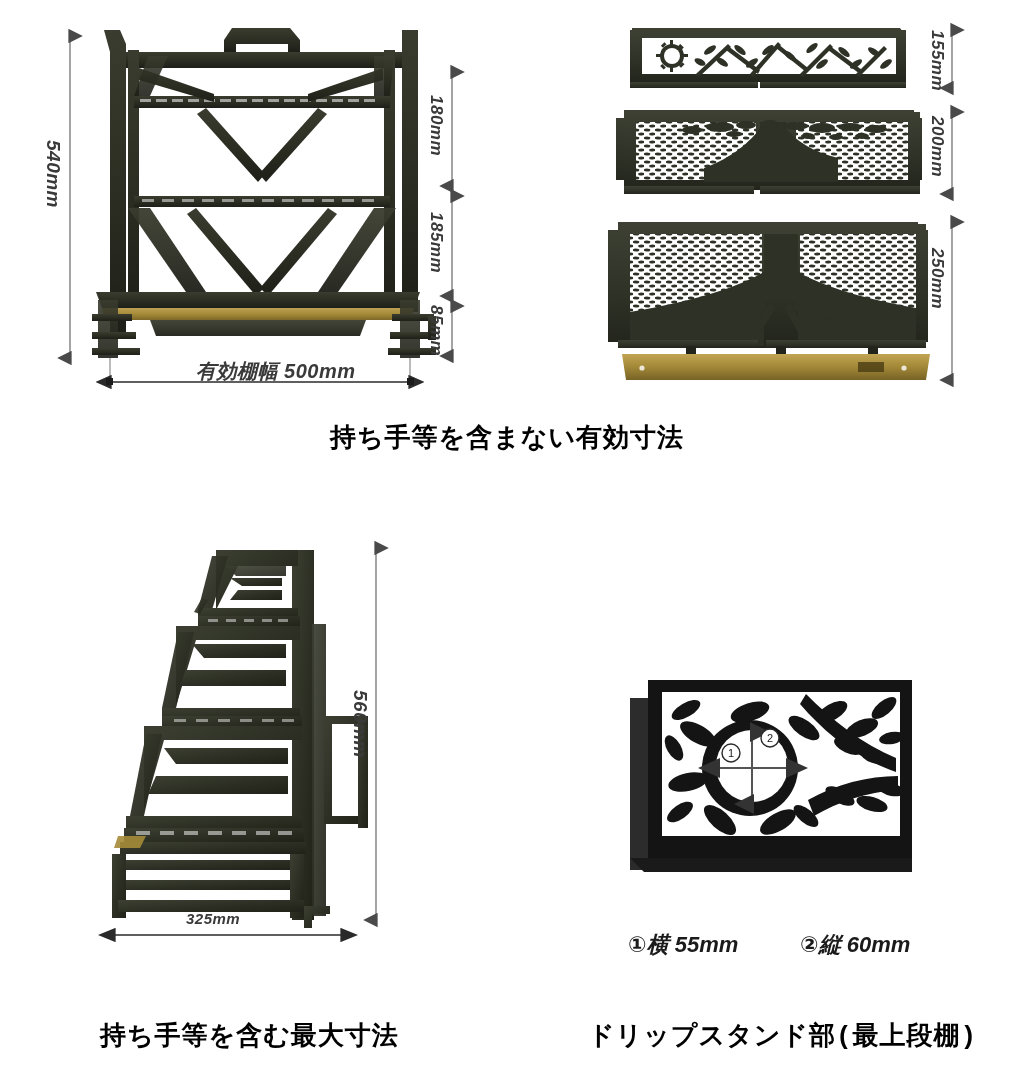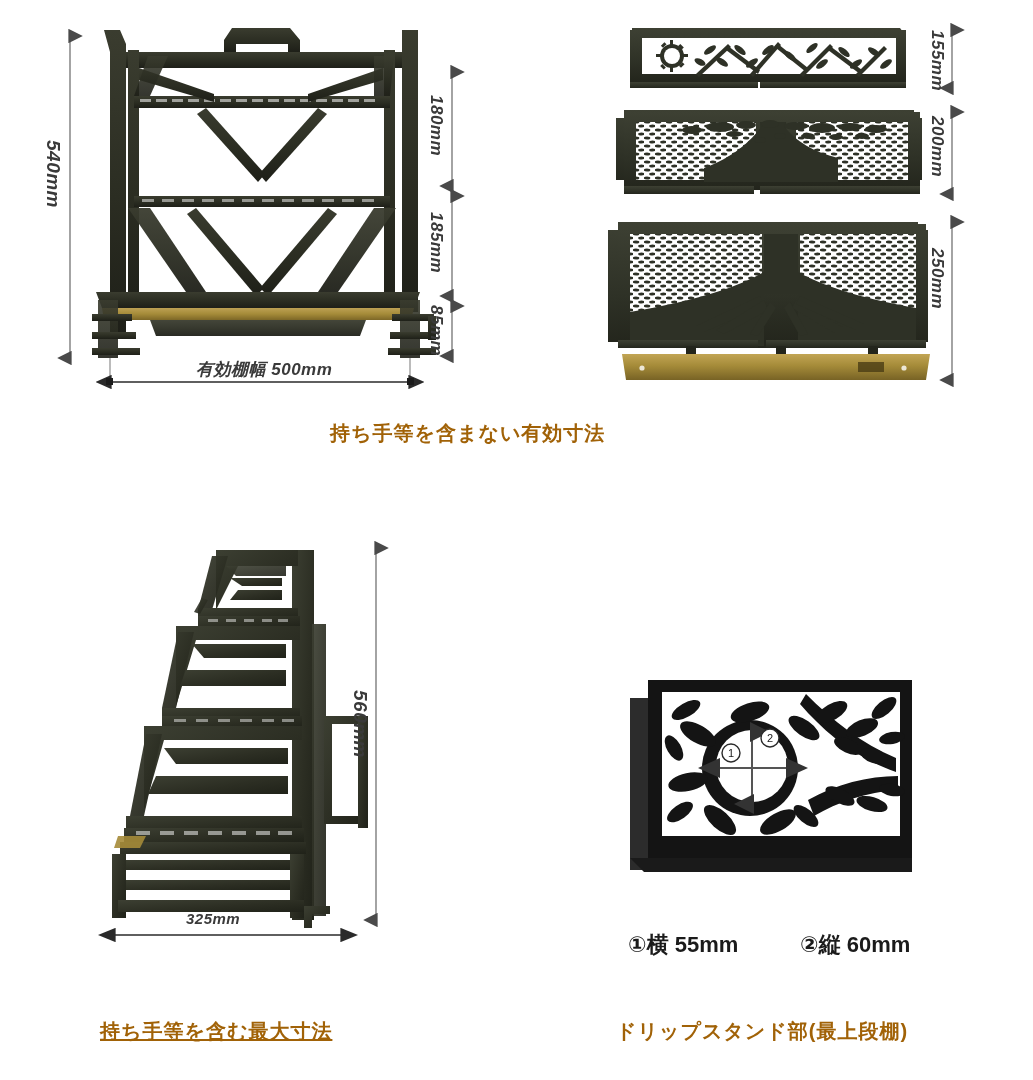--- a/index.html
+++ b/index.html
@@ -24,32 +24,33 @@
     color: #3a3a3a;
     white-space: nowrap;
     letter-spacing: .5px;
   }
   .dim-vert {
     transform-origin: 0 0;
     transform: rotate(90deg);
   }
   .caption {
     position: absolute;
-    font-size: 20px;
+    font-size: 26px;
     font-weight: 600;
-    color: #a16207;
+    color: #000000;
     white-space: nowrap;
     letter-spacing: 1px;
   }
   .detail-label {
     position: absolute;
     font-size: 22px;
     font-weight: 600;
     color: #1b1b1b;
     white-space: nowrap;
+    font-style: italic;
   }
   svg { display: block; overflow: visible; }
 </style>
 </head>
 <body>
 
 <div class="panel" style="left:0px; top:0px; width:520px; height:410px;">
 
   <svg width="520" height="410" viewBox="0 0 520 410">
     <defs>
@@ -180,21 +181,21 @@
   </svg>
 
   <span class="dim-label dim-vert" style="left:64px; top:140px; font-size:19px;">540mm</span>
 
   <span class="dim-label dim-vert" style="left:446px; top:95px; font-size:17px;">180mm</span>
 
   <span class="dim-label dim-vert" style="left:446px; top:212px; font-size:17px;">185mm</span>
 
   <span class="dim-label dim-vert" style="left:446px; top:305px; font-size:17px;">85mm</span>
 
-  <span class="dim-label" style="left:196px; top:358px; font-size:17px;">有効棚幅 500mm</span>
+  <span class="dim-label" style="left:196px; top:358px; font-size:20px;">有効棚幅 500mm</span>
 </div>
 
 <div class="panel" style="left:600px; top:0px; width:433px; height:410px;">
 
   <svg width="433" height="410" viewBox="0 0 433 410">
     <defs>
       <linearGradient id="pMetal" x1="0" y1="0" x2="0" y2="1">
         <stop offset="0%" stop-color="#3d4033"></stop>
         <stop offset="60%" stop-color="#2e3126"></stop>
         <stop offset="100%" stop-color="#23251c"></stop>
@@ -523,15 +524,15 @@
       <circle cx="170" cy="88" r="9" fill="#ffffff" stroke="#2a2a2a" stroke-width="1.4"></circle>
       <text x="170" y="92" font-size="11" text-anchor="middle" fill="#1a1a1a" font-family="'Liberation Sans', sans-serif">2</text>
     </g>
   </svg>
 
   <span class="detail-label" style="left:28px; top:280px;">①横 55mm</span>
 
   <span class="detail-label" style="left:200px; top:280px;">②縦 60mm</span>
 </div>
 
-<div class="caption" style="left:100px; top:1018px;text-decoration:underline;">持ち手等を含む最大寸法</div>
-
-<div class="caption" style="left:616px; top:1018px;">ドリップスタンド部(最上段棚)</div>
+<div class="caption" style="left:100px; top:1018px;">持ち手等を含む最大寸法</div>
+
+<div class="caption" style="left:588px; top:1018px;font-family:Liberation Mono, monospace;">ドリップスタンド部(最上段棚)</div>
 
 </body></html>

